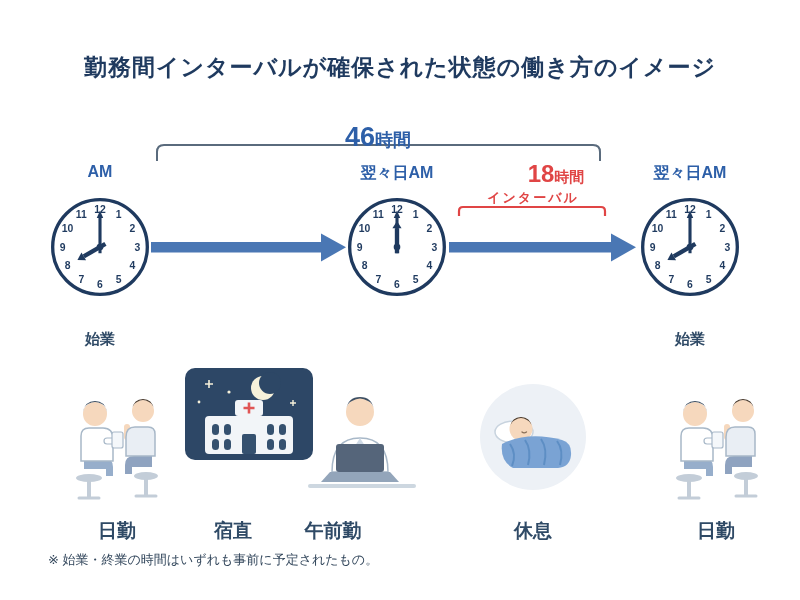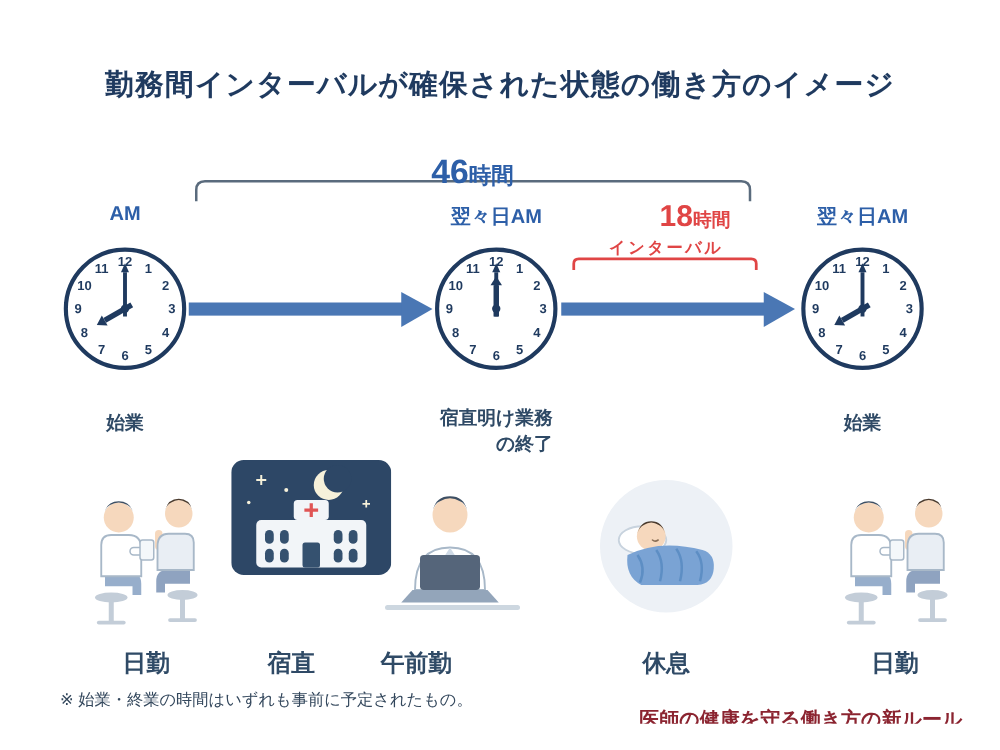--- a/index.html
+++ b/index.html
@@ -134,22 +134,20 @@
         <text x="32.0" y="22.2" text-anchor="middle" font-size="10" font-weight="bold" fill="#1f3a5f">11</text>
         <line x1="55.2" y1="47.0" x2="34.4" y2="59.0" stroke="#1f3a5f" stroke-width="4.2"></line>
         <polygon points="28.3,62.5 32.2,55.2 36.6,62.8" fill="#1f3a5f"></polygon>
         <line x1="50.0" y1="56.0" x2="50.0" y2="22.0" stroke="#1f3a5f" stroke-width="3"></line>
         <polygon points="50.0,15.0 53.1,22.0 46.9,22.0" fill="#1f3a5f"></polygon>
         <circle cx="50" cy="50" r="3.2" fill="#1f3a5f"></circle>
       </svg>
   </div>
 
   <div class="clock-bottom-label" style="left:100px">始業</div>
-  <div class="clock-bottom-label" style="left:397px; top:324px;">宿直明け業務
-の終了</div>
   <div class="clock-bottom-label" style="left:690px">始業</div>
 
   <div class="illus" style="left:60px; top:390px; width:112px; height:124px;">
     <svg viewBox="0 0 112 124">
       <rect x="27" y="88" width="4" height="20" fill="#c3cdd8"></rect>
       <path d="M19 108 h20" stroke="#c3cdd8" stroke-width="3" stroke-linecap="round" fill="none"></path>
       <ellipse cx="29" cy="88" rx="13" ry="4" fill="#c3cdd8"></ellipse>
       <path d="M24 68 h20 q9 0 9 9 v9 h-7 v-7 h-22 z" fill="#97aecb"></path>
       <path d="M21 46 q0 -8 8 -8 h14 q10 0 10 11 v22 h-32 z" fill="#ffffff" stroke="#a8b8c8" stroke-width="1.5"></path>
       <rect x="44" y="48" width="13" height="6" rx="3" fill="#ffffff" stroke="#a8b8c8" stroke-width="1.2"></rect>
@@ -237,15 +235,14 @@
     </svg>
   </div>
 
   <div class="activity-label" style="left:117px">日勤</div>
   <div class="activity-label" style="left:233px">宿直</div>
   <div class="activity-label" style="left:333px">午前勤</div>
   <div class="activity-label" style="left:533px">休息</div>
   <div class="activity-label" style="left:716px">日勤</div>
 
   <div class="footnote">※ 始業・終業の時間はいずれも事前に予定されたもの。</div>
-  <div class="tagline">医師の健康を守る働き方の新ルール</div>
 
 </div>
 
 </body></html>

